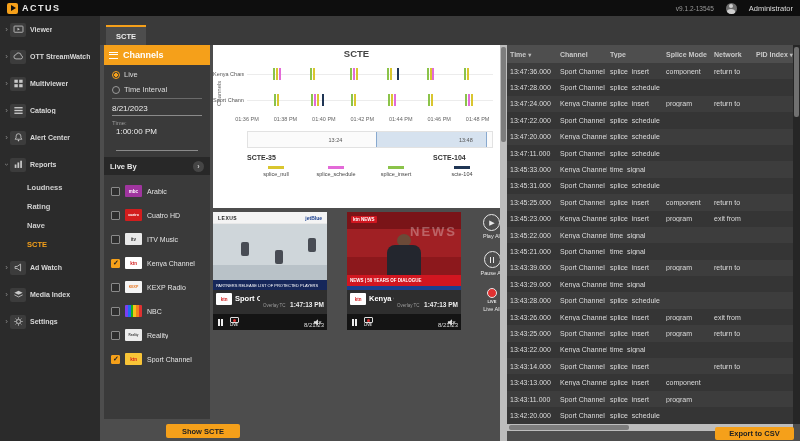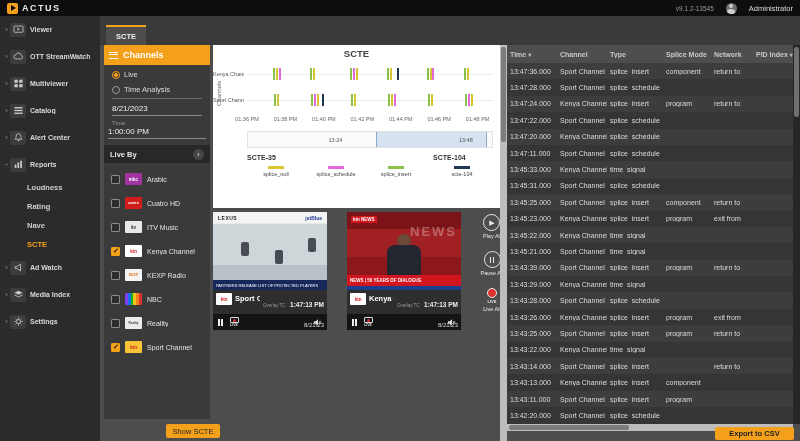--- a/index.html
+++ b/index.html
@@ -39,21 +39,21 @@
   .burger { width:9px; height:7px; border-top:1.5px solid #fff; border-bottom:1.5px solid #fff; position:relative; flex:none;}
   .burger:after{ content:""; position:absolute; left:0; top:1.4px; width:9px; height:1.5px; background:#fff; }
   .channels-title { color:#fff; font-size:9px; font-weight:bold; }
   .mode-row { display:flex; align-items:center; gap:4px; padding:5px 8px 1px; }
   .radio { width:8px; height:8px; border:1.5px solid #9a9a9a; border-radius:50%; flex:none; }
   .radio.on { border-color:#f5a01a; background:radial-gradient(circle,#f5a01a 0 42%,transparent 48%); }
   .mode-label { color:#ddd; font-size:7.5px; }
   .hr-dash { height:0; border-bottom:1px solid #6a6a6a; margin:3px 8px 0; }
   .date-value { color:#eee; font-size:8px; margin:5px 8px 0; border-bottom:1px solid #8a8a8a; padding-bottom:2px; }
   .time-label { color:#9a9a9a; font-size:6px; margin:4px 8px 0; }
-  .time-value { color:#eee; font-size:8px; margin:1px 4px 0; border-bottom:1px solid #8a8a8a; padding-bottom:2px; }
+  .time-value { color:#eee; font-size:8px; margin:1px 12px 0; border-bottom:1px solid #8a8a8a; padding-bottom:14px; }
   .groupby { height:18px; background:#282828; display:flex; align-items:center; padding:0 6px; margin-top:6px; color:#e8e8e8; font-size:7.5px; font-weight:bold; cursor:pointer; flex:none;}
   .groupby-chev { margin-left:auto; width:11px; height:11px; border-radius:50%; background:#454545; color:#ccc; font-size:7px; display:flex; align-items:center; justify-content:center; }
   .chan-list { flex:1; overflow:hidden; padding:4px 0 0; }
   .chan-row { height:24px; display:flex; align-items:center; gap:5px; padding:0 7px; cursor:pointer; }
   .cb { width:9px; height:9px; border:1px solid #8a8a8a; border-radius:1px; flex:none; background:#2e2e2e; position:relative;}
   .cb.on { background:#f5a01a; border-color:#f5a01a; }
   .cb.on:after{ content:"\2713"; color:#222; font-size:7px; position:absolute; left:1px; top:-0.5px; font-weight:bold;}
   .chan-logo { width:17px; height:12px; border-radius:1px; display:flex; align-items:center; justify-content:center; font-weight:bold; flex:none; overflow:hidden; }
   .chan-name { color:#e4e4e4; font-size:7px; white-space:nowrap; overflow:hidden; }
   .logo-peacock { background:linear-gradient(90deg,#7b3ff2 0 16%,#1c6ef2 16% 33%,#19b219 33% 50%,#f2c31c 50% 66%,#f2821c 66% 83%,#e03131 83%); width:100%; height:100%; }
@@ -127,21 +127,21 @@
   .t-row.odd { background:#3d3d3d; } .t-row.even { background:#353535; }
   .t-cell { color:#ddd; font-size:7px; padding-left:3px; white-space:nowrap; overflow:hidden; }
 
   
   .mid-scroll { position:absolute; left:500px; top:45px; width:7px; height:396px; background:#bdbdbd; }
   .mid-scroll i { position:absolute; left:1px; top:2px; width:5px; height:95px; background:#7d7d7d; border-radius:2px;}
   .tbl-vscroll { position:absolute; left:793px; top:45px; width:7px; height:379px; background:#262626; }
   .tbl-vscroll i { position:absolute; left:1px; top:2px; width:5px; height:70px; background:#707070; border-radius:2px;}
   .tbl-hscroll { position:absolute; left:507px; top:424px; width:286px; height:7px; background:#bdbdbd; }
   .tbl-hscroll i { position:absolute; top:1px; left:2px; height:5px; width:120px; background:#7d7d7d; border-radius:2px;}
-  .show-scte { position:absolute; left:166px; top:424px; width:54px; height:14px; background:#f5a01a; color:#222; font-size:7.5px; font-weight:normal; display:flex; align-items:center; justify-content:center; border-radius:2px; cursor:pointer;}
+  .show-scte { position:absolute; left:166px; top:424px; width:74px; height:14px; background:#f5a01a; color:#222; font-size:7.5px; font-weight:bold; display:flex; align-items:center; justify-content:center; border-radius:2px; cursor:pointer;}
   .export-csv { position:absolute; left:715px; top:427px; width:79px; height:13px; background:#f5a01a; color:#222; font-size:7.5px; font-weight:bold; display:flex; align-items:center; justify-content:center; border-radius:2px; cursor:pointer;}
 </style>
 </head>
 <body>
 
 <header class="topbar">
   <span class="brand-icon"></span>
   <span class="brand-text">ACTUS</span>
   <div class="topbar-right">
     <span class="version">v9.1.2-13545</span>
@@ -261,21 +261,21 @@
   <div class="channels-header">
     <span class="burger"></span>
     <span class="channels-title">Channels</span>
   </div>
   <div class="mode-row">
     <span class="radio on"></span>
     <span class="mode-label">Live</span>
   </div>
   <div class="mode-row">
     <span class="radio"></span>
-    <span class="mode-label">Time Analysis</span>
+    <span class="mode-label">Time Interval</span>
   </div>
   <div class="hr-dash"></div>
   <div class="date-value">8/21/2023</div>
   <div class="time-label">Time:</div>
   <div class="time-value">1:00:00 PM</div>
   <div class="groupby">
     <span>Live By</span>
     <span class="groupby-chev">›</span>
   </div>
   <div class="chan-list" id="channel-list">

